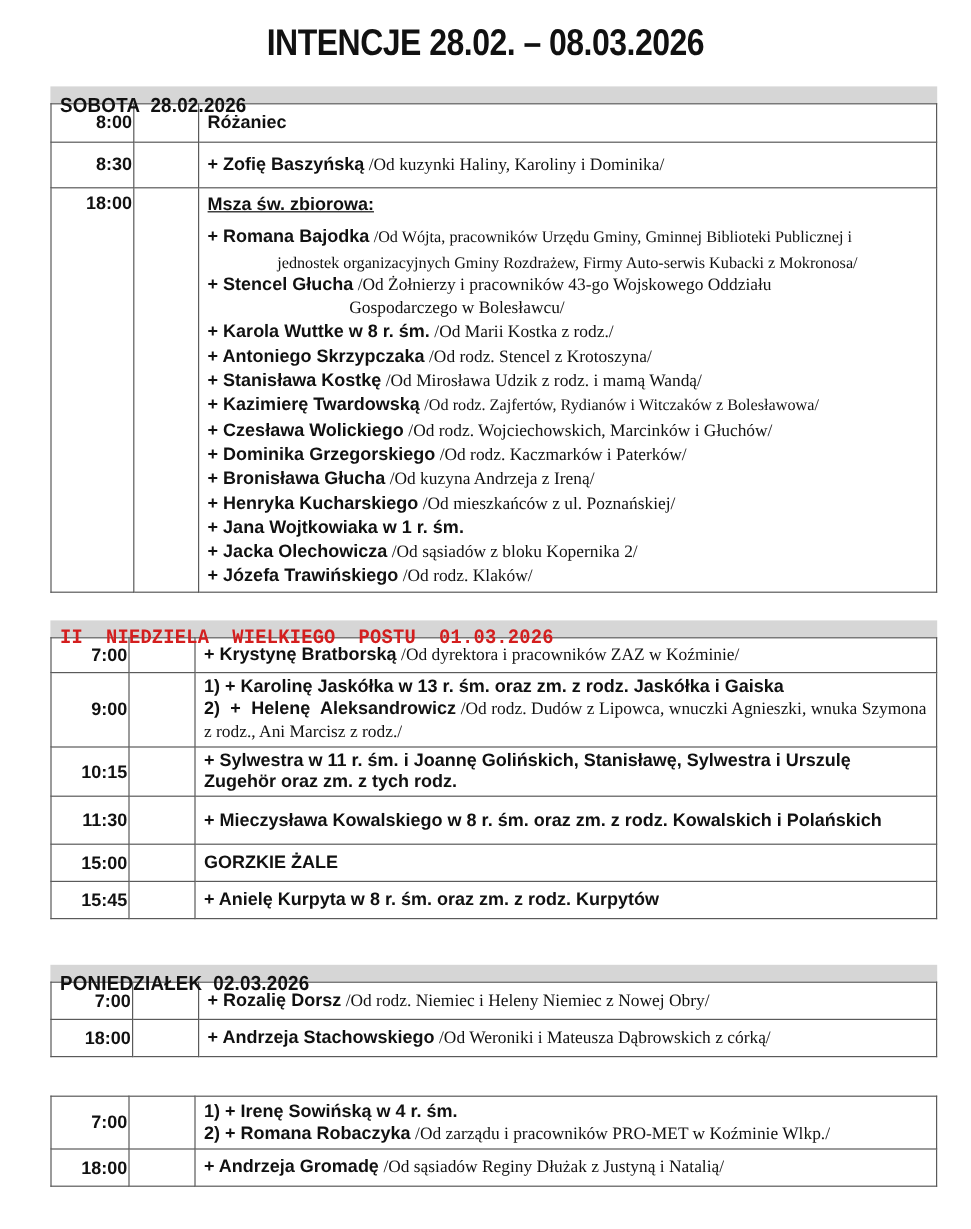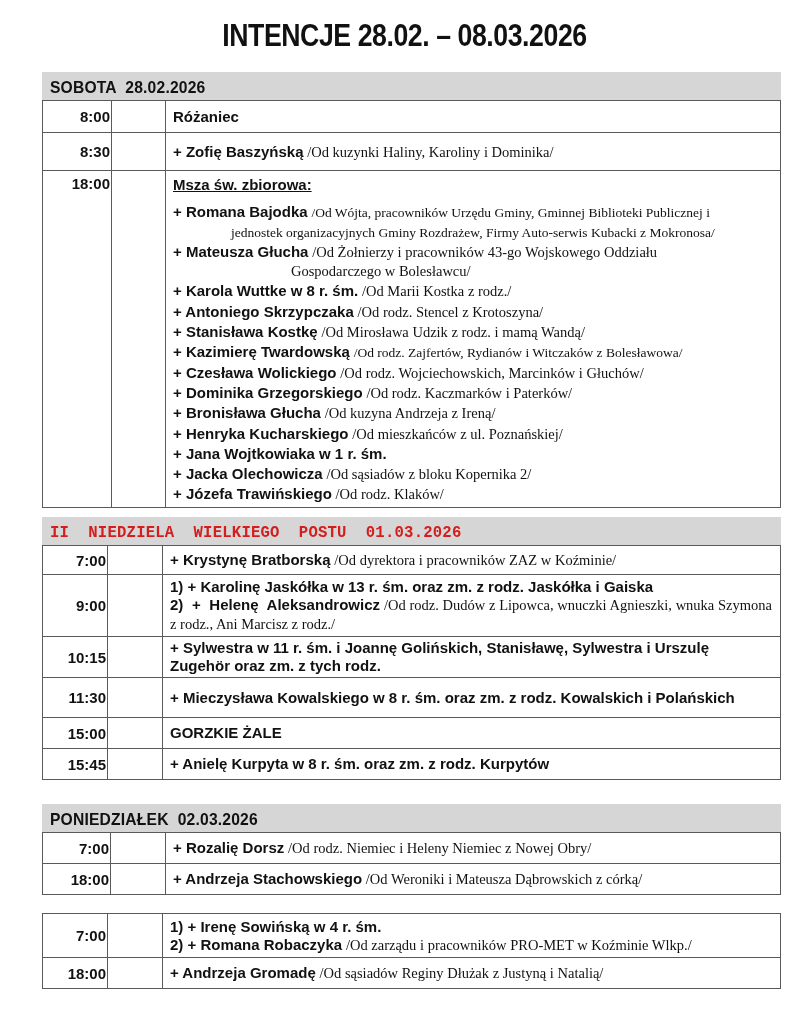--- a/index.html
+++ b/index.html
@@ -11,21 +11,21 @@
   .title {
     position: absolute; left: 0; top: 18px; width: 809px; text-align: center;
     font-family: "Liberation Sans", "DejaVu Sans", sans-serif;
     font-weight: bold; font-size: 31px; letter-spacing: -0.5px;
     transform: scaleX(0.86); transform-origin: center;
   }
   .day {
     position: absolute; left: 42px; width: 739px;
   }
   .day-head {
-    background: #d6d6d6; height: 28px; line-height: 31px;
+    background: #d6d6d6; height: 14px; line-height: 31px;
     padding-left: 8px;
     font-family: "Liberation Sans", "DejaVu Sans", sans-serif;
     font-weight: bold; font-size: 17px; letter-spacing: 0.2px;
   }
   .day-head span.txt { display: inline-block; transform: scaleX(0.92); transform-origin: left center; white-space: pre; }
   .day-head.red { color: #d41e1e; font-family: Liberation Mono, monospace; }
   table.rows {
     width: 739px; border-collapse: collapse; table-layout: fixed;
   }
   table.rows td {
@@ -74,21 +74,21 @@
         <span class="from">/Od kuzynki Haliny, Karoliny i Dominika/</span>
       </td>
     </tr>
     <tr style="height:333px;">
       <td class="time" style="vertical-align:top; padding-top:4px;">18:00</td>
       <td class="blank"></td>
       <td class="content" style="vertical-align:top; padding-top:4px; line-height:19.3px;">
         <span class="heading-u">Msza św. zbiorowa:</span>
         <span class="line"><span class="name">+ Romana Bajodka</span> <span class="from" style="font-size:13.5px;">/Od Wójta, pracowników Urzędu Gminy, Gminnej Biblioteki Publicznej i</span></span>
         <span class="indent" style="font-size:13.5px;">jednostek organizacyjnych Gminy Rozdrażew, Firmy Auto-serwis Kubacki z Mokronosa/</span>
-        <span class="line"><span class="name">+ Mateusza Głucha</span> <span class="from">/Od Żołnierzy i pracowników 43-go Wojskowego Oddziału</span></span>
+        <span class="line"><span class="name">+ Stencel Głucha</span> <span class="from">/Od Żołnierzy i pracowników 43-go Wojskowego Oddziału</span></span>
         <span class="indent2" style="font-size:14.5px;">Gospodarczego w Bolesławcu/</span>
         <span class="line"><span class="name">+ Karola Wuttke w 8 r. śm.</span> <span class="from">/Od Marii Kostka z rodz./</span></span>
         <span class="line"><span class="name">+ Antoniego Skrzypczaka</span> <span class="from">/Od rodz. Stencel z Krotoszyna/</span></span>
         <span class="line"><span class="name">+ Stanisława Kostkę</span> <span class="from">/Od Mirosława Udzik z rodz. i mamą Wandą/</span></span>
         <span class="line"><span class="name">+ Kazimierę Twardowską</span> <span class="from" style="font-size:13.5px;">/Od rodz. Zajfertów, Rydianów i Witczaków z Bolesławowa/</span></span>
         <span class="line"><span class="name">+ Czesława Wolickiego</span> <span class="from">/Od rodz. Wojciechowskich, Marcinków i Głuchów/</span></span>
         <span class="line"><span class="name">+ Dominika Grzegorskiego</span> <span class="from">/Od rodz. Kaczmarków i Paterków/</span></span>
         <span class="line"><span class="name">+ Bronisława Głucha</span> <span class="from">/Od kuzyna Andrzeja z Ireną/</span></span>
         <span class="line"><span class="name">+ Henryka Kucharskiego</span> <span class="from">/Od mieszkańców z ul. Poznańskiej/</span></span>
         <span class="line"><span class="name">+ Jana Wojtkowiaka w 1 r. śm.</span> <span class="from"></span></span>

